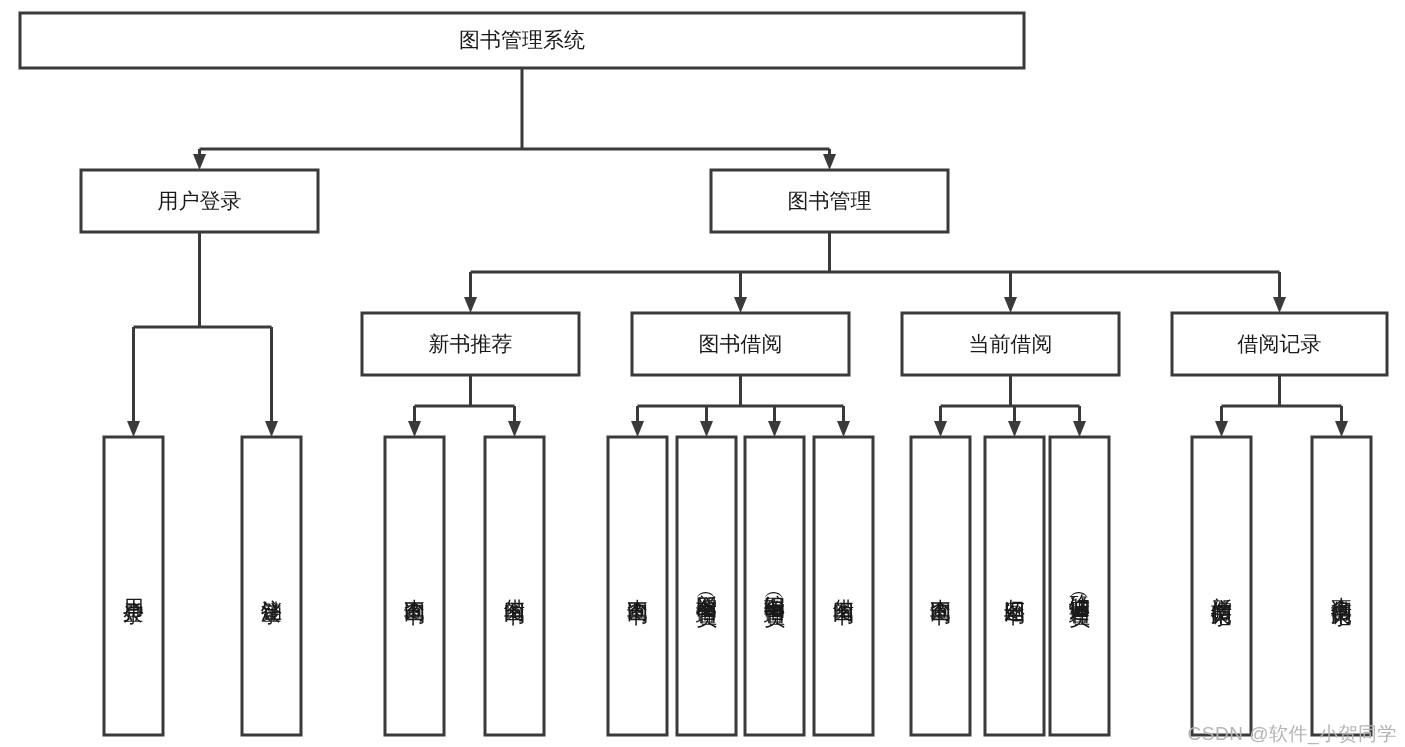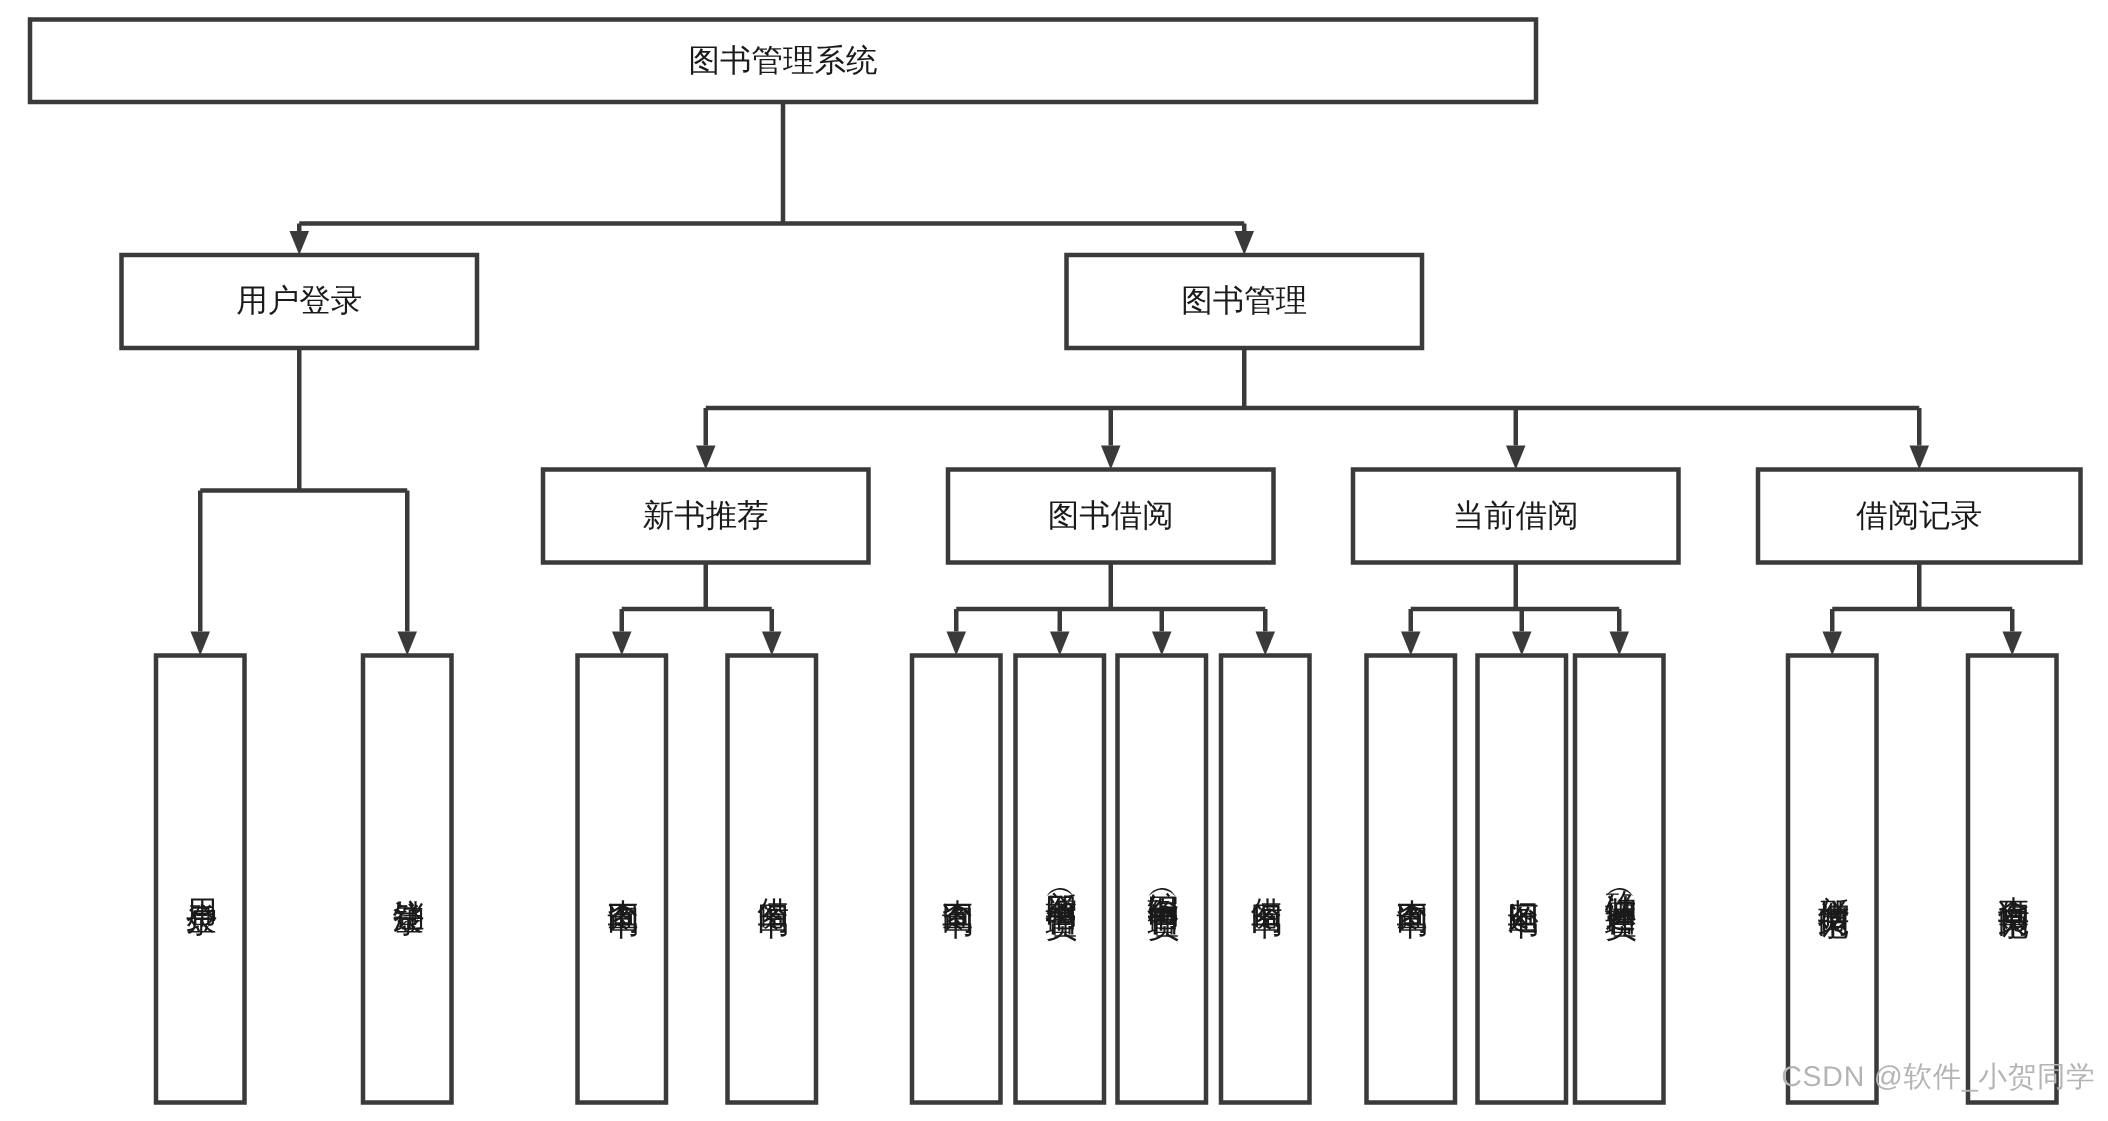--- a/index.html
+++ b/index.html
@@ -62,21 +62,21 @@
     font-family: "Liberation Sans", "DejaVu Sans", sans-serif;
     font-size: 21px;
     line-height: 1.15;
     color: #1a1a1a;
     letter-spacing: 2px;
     white-space: nowrap;
   }
   #watermark {
     position: absolute;
     right: 8px;
-    bottom: 16px;
+    bottom: 0;
     font-family: "Liberation Sans", "DejaVu Sans", sans-serif;
     font-size: 19px;
     color: #b4b4b4;
     letter-spacing: 0.5px;
     user-select: none;
     white-space: nowrap;
   }
 </style>
 </head>
 <body>

